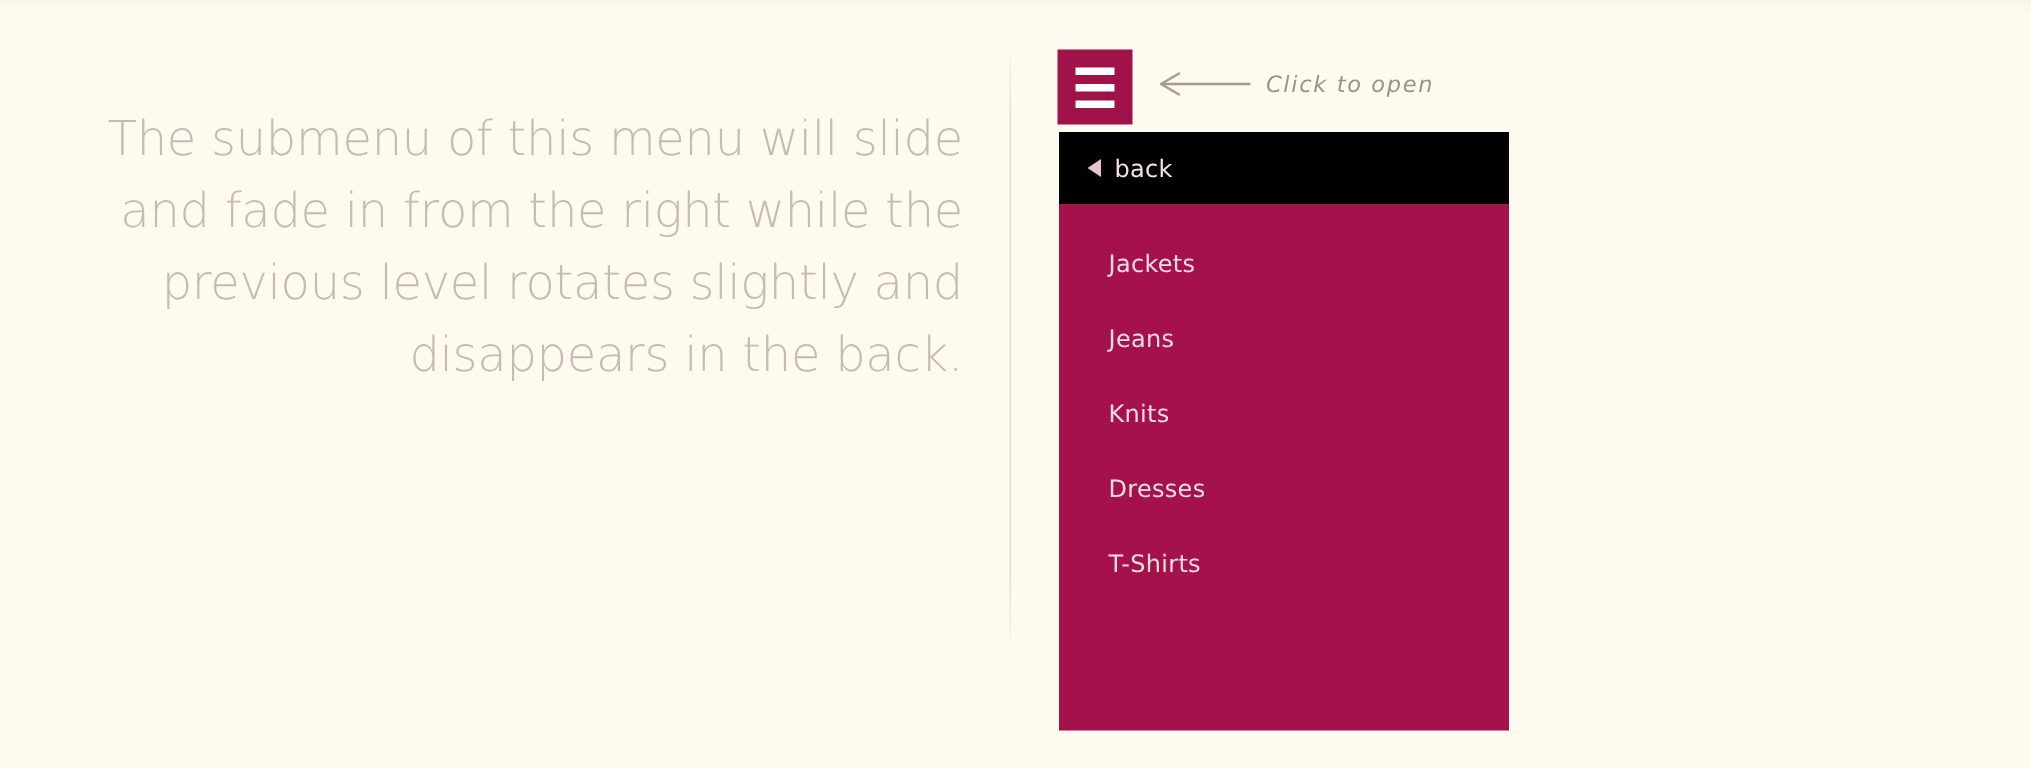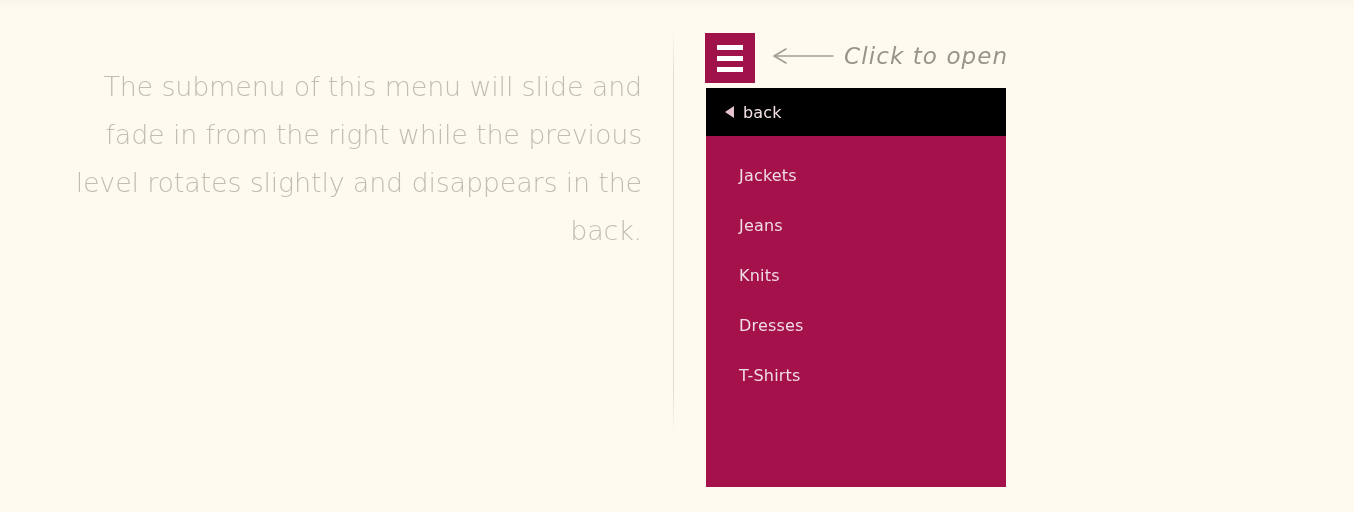--- a/index.html
+++ b/index.html
@@ -36,21 +36,21 @@
   
   .intro {
     position: absolute;
     left: 60px;
     top: 36px;
     width: 582px;
     text-align: right;
     color: #c3bcb2;
     font-family: "DejaVu Sans", sans-serif;
     font-weight: 300;
-    font-size: 27px;
+    font-size: 32px;
     line-height: 48px;
     letter-spacing: -0.2px;
   }
 
   
   .divider {
     position: absolute;
     left: 673px;
     top: 28px;
     width: 1px;
@@ -95,21 +95,21 @@
     height: 36px;
     display: flex;
     align-items: center;
     gap: 10px;
   }
   .annotation .arrow-svg {
     display: block;
   }
   .annotation .hand-label {
     font-family: "DejaVu Sans", sans-serif;
-    font-size: 23px;
+    font-size: 15px;
     font-style: italic;
     color: #9a938c;
     letter-spacing: 1.1px;
     white-space: nowrap;
   }
 
   
   .menu-panel {
     position: absolute;
     left: 706px;

